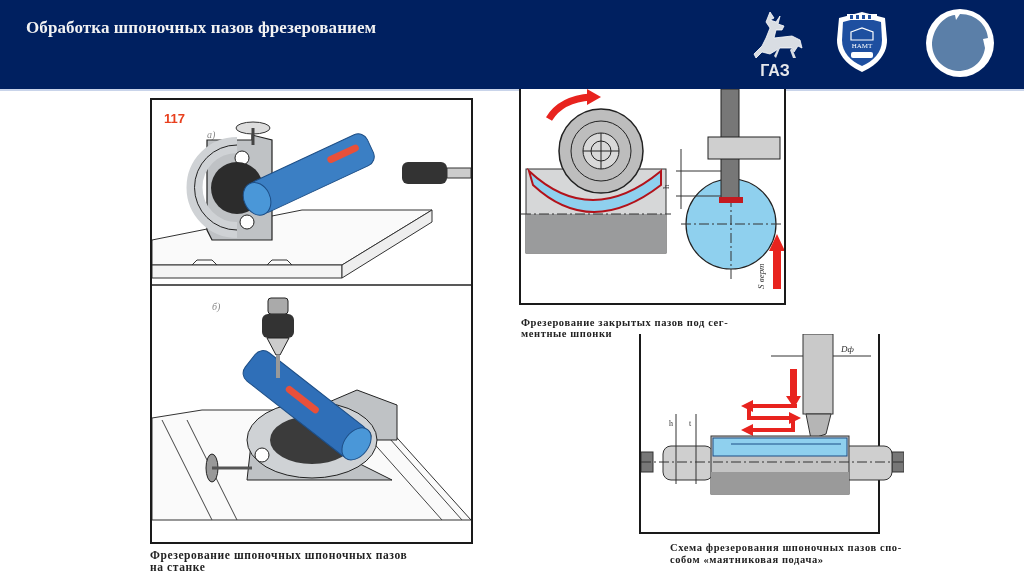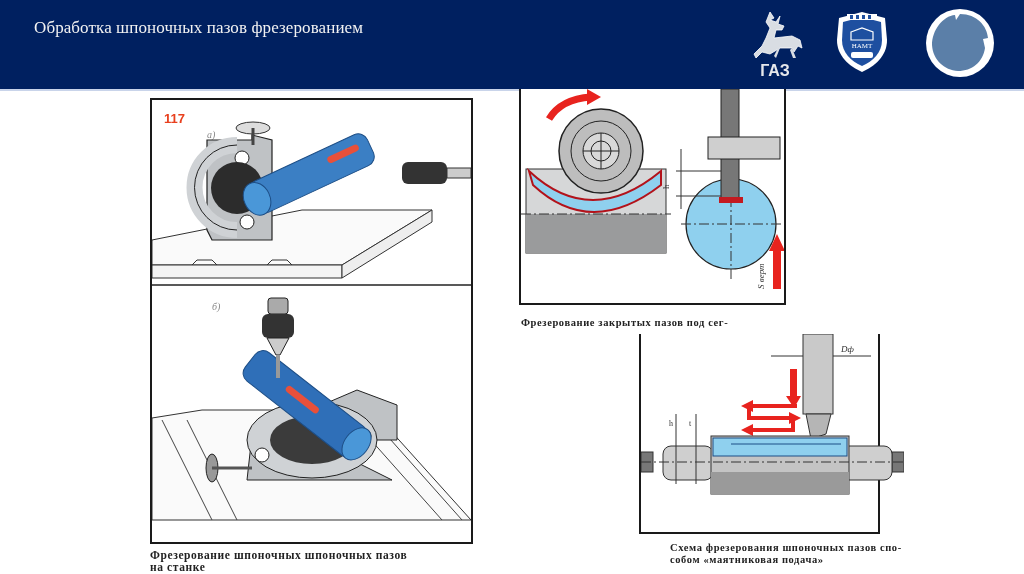--- a/index.html
+++ b/index.html
@@ -1,18 +1,18 @@
 <!DOCTYPE html>
 <html><head>
 <meta charset="utf-8">
 <style>
   html,body{margin:0;padding:0;}
   body{width:1024px;height:574px;position:relative;overflow:hidden;background:#ffffff;font-family:"Liberation Serif",serif;}
   .header{position:absolute;left:0;top:0;width:1024px;height:89px;background:#002060;border-bottom:2px solid #c9d4ea;}
-  .title{position:absolute;left:34px;top:18px;color:#f2f2f2;font-family:"Liberation Serif",serif;font-weight:normal;font-size:17px;letter-spacing:0.1px;}
+  .title{position:absolute;left:26px;top:18px;color:#f2f2f2;font-family:"Liberation Serif",serif;font-weight:bold;font-size:17px;letter-spacing:0.1px;}
   .logo{position:absolute;top:8px;}
   .logo-gaz{left:740px;width:70px;height:72px;}
   .logo-namt{left:835px;width:54px;height:64px;top:10px;}
   .logo-circle{left:925px;width:70px;height:70px;top:8px;}
   .frame{position:absolute;border:2px solid #1a1a1a;box-sizing:border-box;background:#fff;}
   .caption{position:absolute;font-family:"Liberation Serif",serif;font-weight:bold;color:#222;font-size:11.5px;line-height:12px;letter-spacing:0.6px;}
   svg{display:block;}
 </style>
 </head>
 <body>
@@ -148,20 +148,21 @@
       <line x1="155" y1="107" x2="200" y2="107" stroke="#333"></line>
     <text x="148" y="100" font-family="Liberation Serif, serif" font-size="9" fill="#333" transform="rotate(-90 148 100)">h</text>
 
     <rect x="252" y="160" width="8" height="40" fill="#e8231e"></rect>
     <path d="M248 162 L256 145 L264 162 Z" fill="#e8231e"></path>
     <text x="243" y="200" font-family="Liberation Serif, serif" font-style="italic" font-size="9" fill="#333" transform="rotate(-90 243 200)">S верт</text>
   </svg>
 </div>
 <div class="caption" style="left:521px;top:317px;font-size:10.5px;line-height:11px;">
   <div>Фрезерование закрытых пазов под сег-</div>
+  <div>ментные шпонки</div>
 </div>
 
 <div class="frame" style="left:639px;top:334px;width:241px;height:200px;border-top:none;">
   <svg width="263" height="198" viewBox="0 0 263 198">
 
     <rect x="162" y="0" width="30" height="80" fill="#c9c9c9" stroke="#333"></rect>
     <path d="M165 80 L190 80 L185 100 L170 105 Z" fill="#b5b5b5" stroke="#333"></path>
     <line x1="130" y1="22" x2="162" y2="22" stroke="#333"></line>
       <line x1="192" y1="22" x2="230" y2="22" stroke="#333"></line>
     <text x="200" y="18" font-family="Liberation Serif, serif" font-style="italic" font-size="9" fill="#333">Dф</text>

